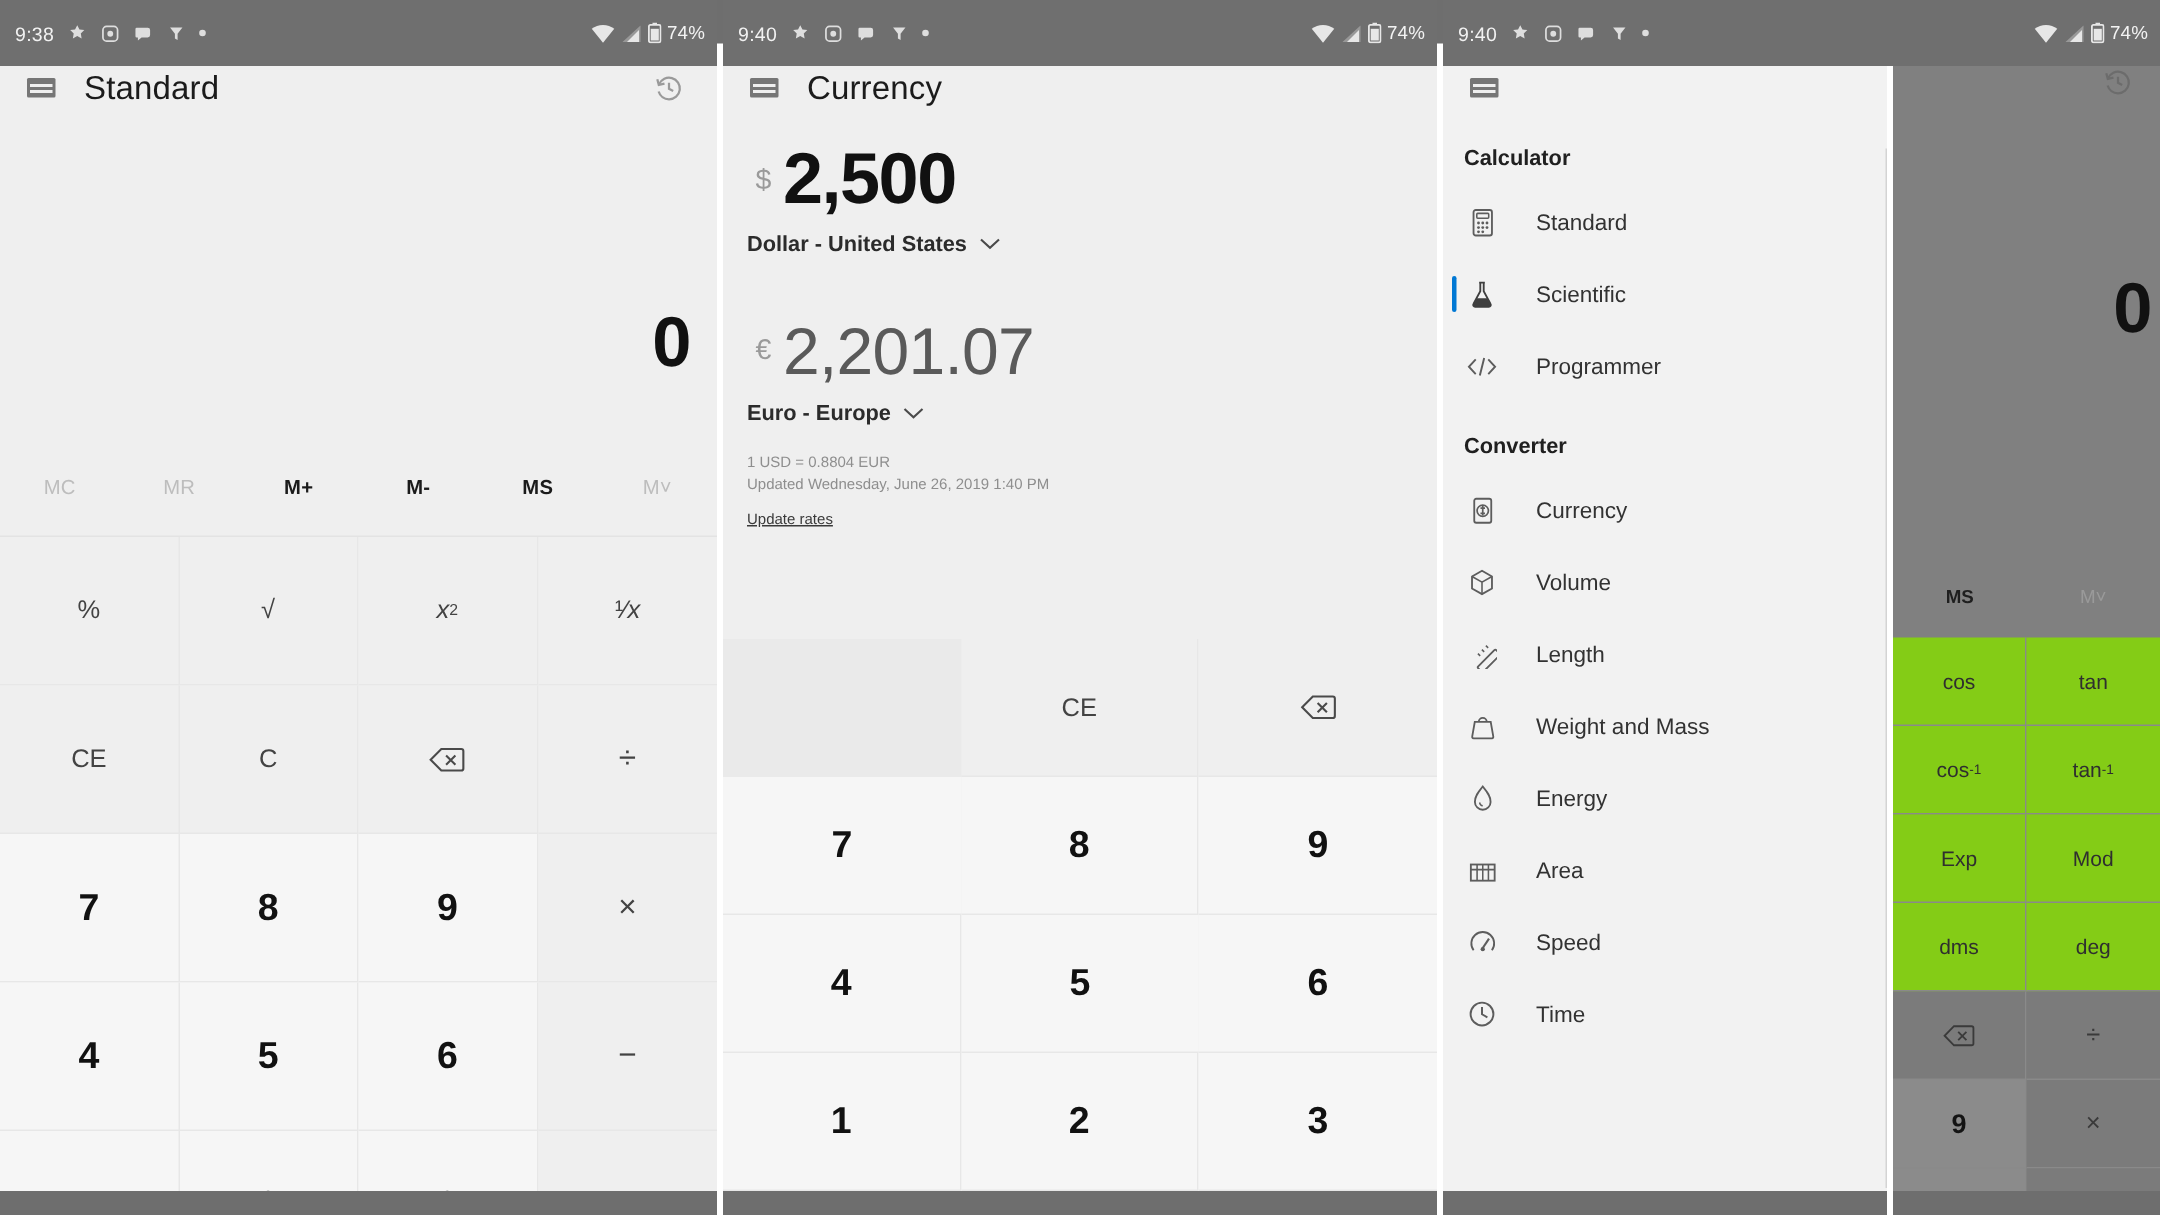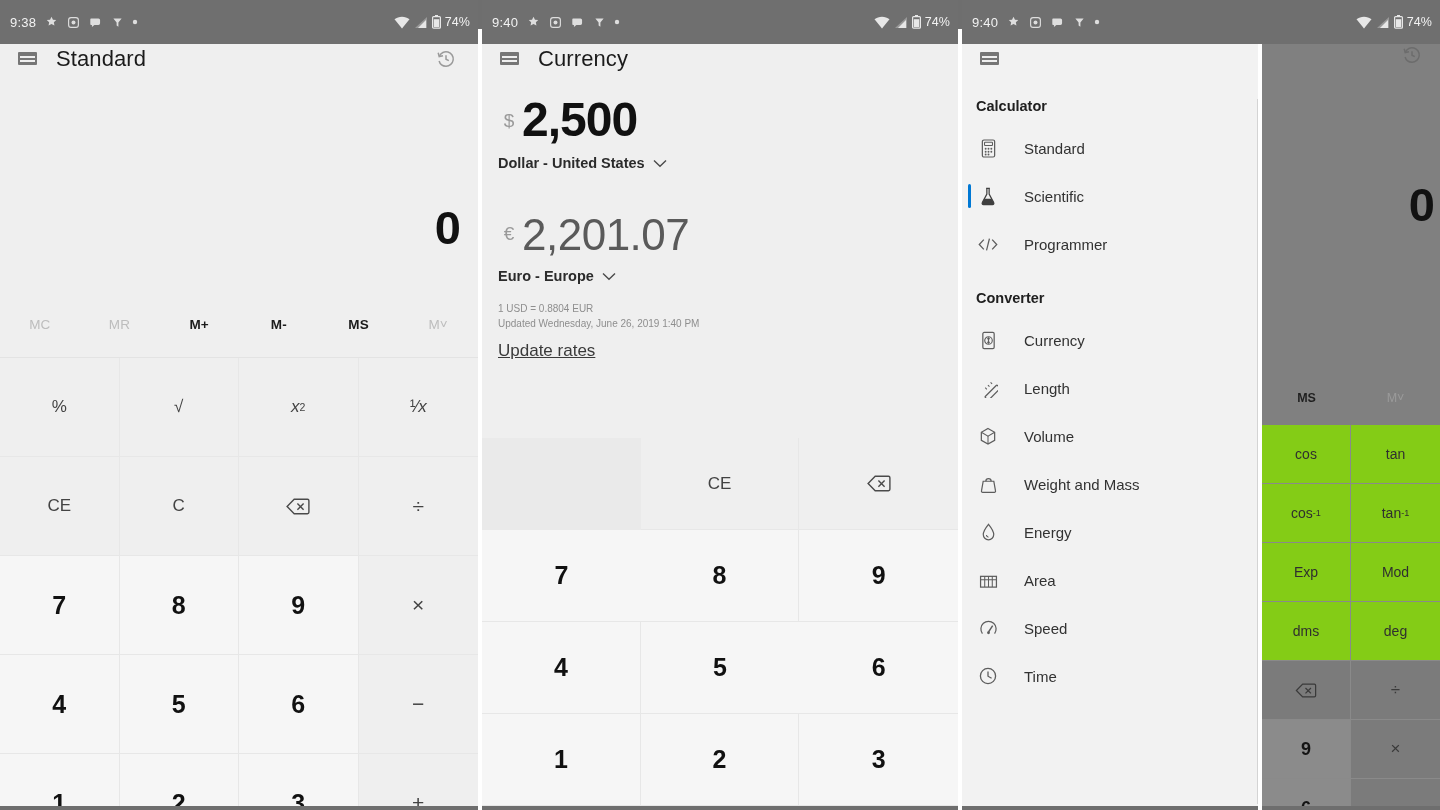--- a/index.html
+++ b/index.html
@@ -24,21 +24,21 @@
   }
   .sb-left { display: flex; align-items: center; gap: 9px; }
   .sb-time { font-size: 13px; letter-spacing: .2px; font-weight: 400; }
   .sb-right { margin-left: auto; display: flex; align-items: center; gap: 4px; }
   .sb-batt-txt { font-size: 12.5px; letter-spacing: .1px; }
   .ic { display: inline-block; opacity: .92; }
   .ic svg { display: block; }
 
   
   .panel {
-    position: absolute; top: 29px; bottom: 4px;
+    position: absolute; top: 29px; bottom: 16px;
     background: #efefef;
     overflow: hidden;
   }
   .panel-hdr {
     height: 59px; display: flex; align-items: center;
     padding: 0 14px 0 8px;
   }
   .hamburger {
     width: 38px; height: 38px;
     display: flex; align-items: center; justify-content: center;
@@ -131,21 +131,21 @@
     padding-left: 8px; margin-top: 11px;
     font-size: 14.5px; font-weight: 700; color: #2b2b2b;
   }
   .chev { display: inline-block; }
   .cur-rate {
     padding-left: 8px; margin-top: 18px;
     font-size: 10px; color: #8e8e8e; line-height: 1.45;
   }
   .cur-update {
     padding-left: 8px; margin-top: 10px;
-    font-size: 17px; color: #3a3a3a; text-decoration: underline;
+    font-size: 10px; color: #3a3a3a; text-decoration: underline;
   }
   #cur-keypad {
     position: absolute; left: 0; right: 0; bottom: 0;
     grid-template-columns: repeat(3, 1fr);
     grid-auto-rows: 92px;
   }
   #cur-keypad .key:nth-child(3n) { border-right: none; }
   #cur-keypad .key.blank { background: #eaeaea; border-right-color: #eaeaea; border-bottom-color: #eaeaea; }
 
   
@@ -562,37 +562,37 @@
               <rect x="3" y="1.5" width="12" height="17" rx="1.4" fill="none" stroke="currentColor" stroke-width="1.3"></rect>
               <circle cx="9" cy="10" r="4" fill="none" stroke="currentColor" stroke-width="1.2"></circle>
               <path stroke="currentColor" stroke-width="1.2" fill="none" d="M9 6.6v6.8M7.4 8.2h3.2M7.4 11.8h3.2"></path>
             </svg>
         </span>
         <span class="nav-label">Currency</span>
       </div>
 
       <div class="nav-item">
         <span class="nav-ic">
-          <svg width="19" height="19" viewBox="0 0 20 20">
-              <rect x="1" y="13.5" width="18" height="5.2" rx="1" fill="none" stroke="currentColor" stroke-width="1.3" transform="rotate(-45 10 10)"></rect>
-              <path stroke="currentColor" stroke-width="1.1" d="M6.6 9.2l1.6 1.6M9.4 6.4l1.6 1.6M12.2 3.6l1.6 1.6"></path>
-            </svg>
-        </span>
-        <span class="nav-label">Length</span>
-      </div>
-
-      <div class="nav-item">
-        <span class="nav-ic">
           <svg width="18" height="19" viewBox="0 0 18 20">
               <polygon fill="none" stroke="currentColor" stroke-width="1.3" points="9,1.6 16,5.6 16,14 9,18 2,14 2,5.6"></polygon>
               <polyline fill="none" stroke="currentColor" stroke-width="1.1" points="2,5.6 9,9.6 16,5.6"></polyline>
               <line stroke="currentColor" stroke-width="1.1" x1="9" y1="9.6" x2="9" y2="18"></line>
             </svg>
         </span>
         <span class="nav-label">Volume</span>
+      </div>
+
+      <div class="nav-item">
+        <span class="nav-ic">
+          <svg width="19" height="19" viewBox="0 0 20 20">
+              <rect x="1" y="13.5" width="18" height="5.2" rx="1" fill="none" stroke="currentColor" stroke-width="1.3" transform="rotate(-45 10 10)"></rect>
+              <path stroke="currentColor" stroke-width="1.1" d="M6.6 9.2l1.6 1.6M9.4 6.4l1.6 1.6M12.2 3.6l1.6 1.6"></path>
+            </svg>
+        </span>
+        <span class="nav-label">Length</span>
       </div>
 
       <div class="nav-item">
         <span class="nav-ic">
           <svg width="19" height="18" viewBox="0 0 20 19">
               <path fill="none" stroke="currentColor" stroke-width="1.3" d="M4.4 6.6h11.2l1.8 10.2a1.2 1.2 0 01-1.2 1.5H3.8a1.2 1.2 0 01-1.2-1.5z"></path>
               <path fill="none" stroke="currentColor" stroke-width="1.3" d="M7.2 6.6a2.8 2.8 0 015.6 0"></path>
             </svg>
         </span>
         <span class="nav-label">Weight and Mass</span>

